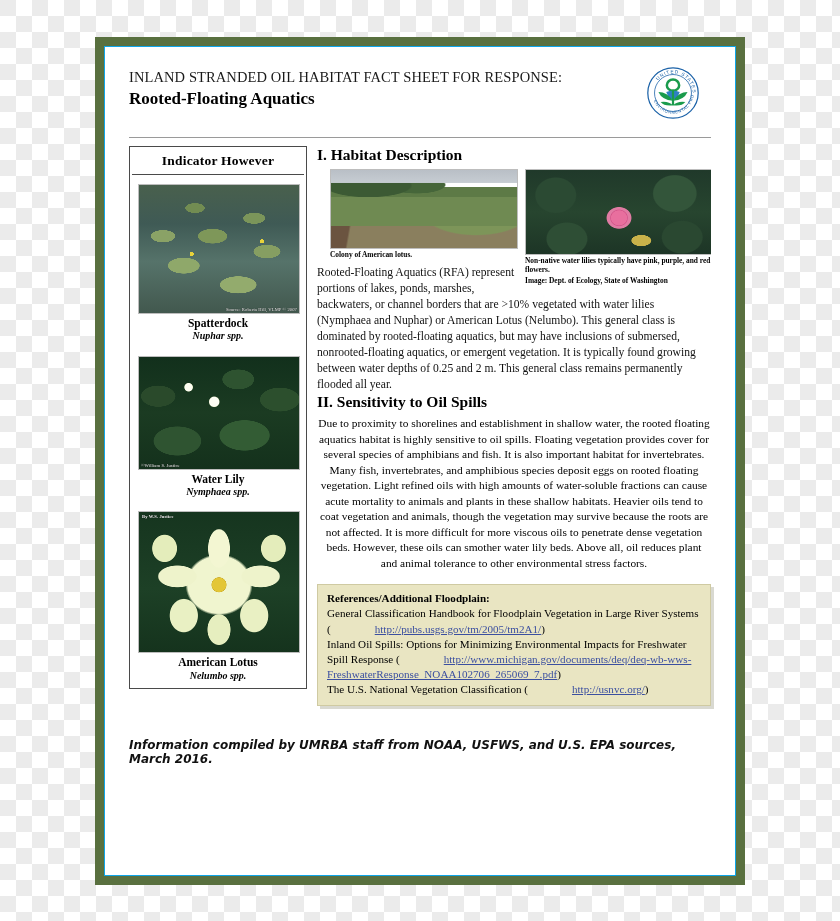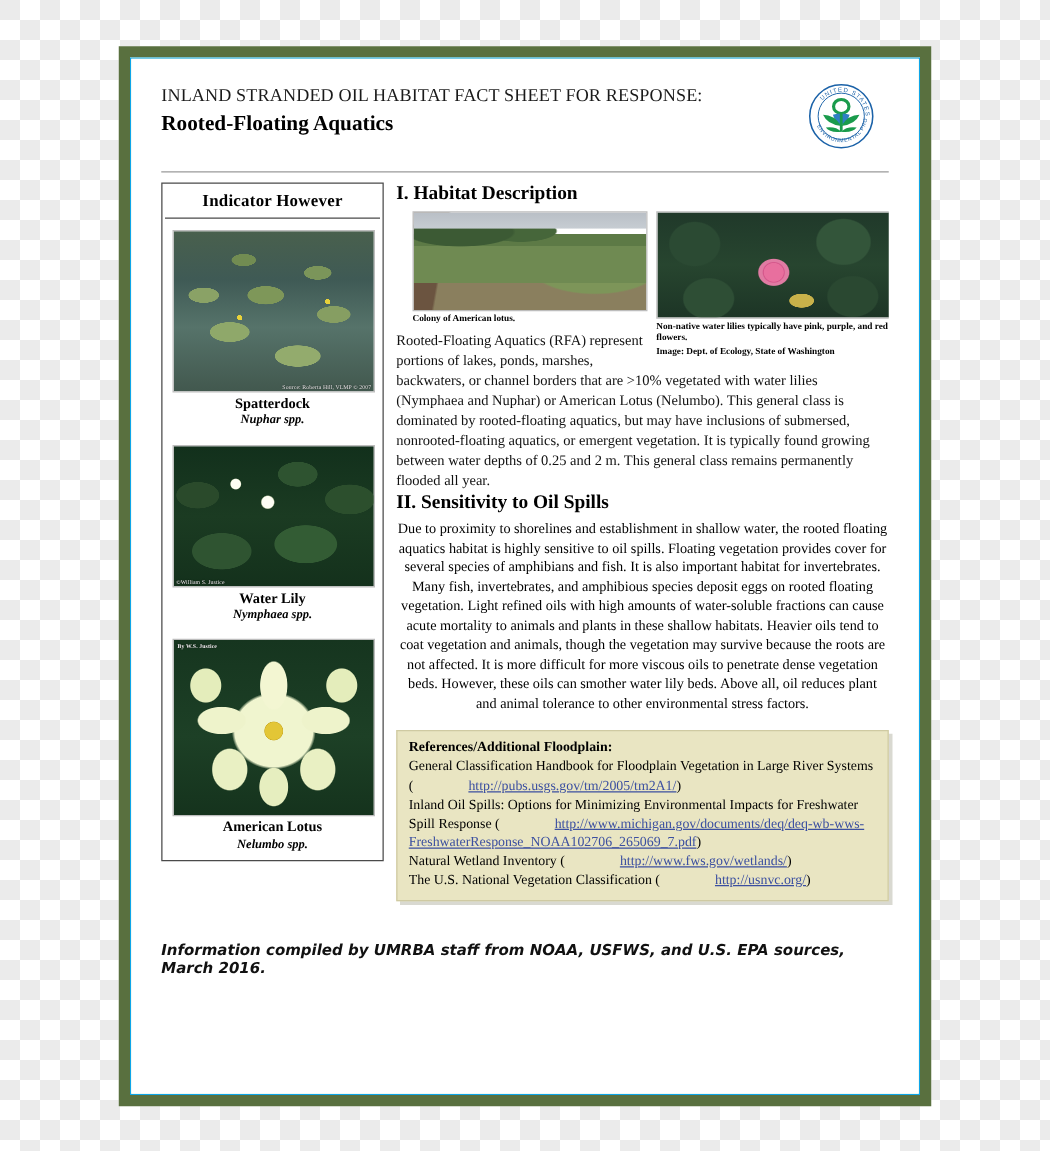--- a/index.html
+++ b/index.html
@@ -289,23 +289,20 @@
 
         <div class="refbox">
           <div class="rh">References/Additional Floodplain:</div>
           <div>
             <span>General Classification Handbook for Floodplain Vegetation in Large River Systems (</span><a href="#">http://pubs.usgs.gov/tm/2005/tm2A1/</a><span>)</span>
           </div>
           <div>
             <span>Inland Oil Spills: Options for Minimizing Environmental Impacts for Freshwater Spill Response (</span><a href="#">http://www.michigan.gov/documents/deq/deq-wb-wws-FreshwaterResponse_NOAA102706_265069_7.pdf</a><span>)</span>
           </div>
           <div>
-            <span>Natural Wetland Inventory (</span><a href="#">http://www.fws.gov/wetlands/</a><span>)</span>
-          </div>
-          <div>
             <span>The U.S. National Vegetation Classification (</span><a href="#">http://usnvc.org/</a><span>)</span>
           </div>
         </div>
 
       </div>
     </div>
 
     <div class="footer">Information compiled by UMRBA staff from NOAA, USFWS, and U.S. EPA sources, March 2016.</div>
 
   </div>

